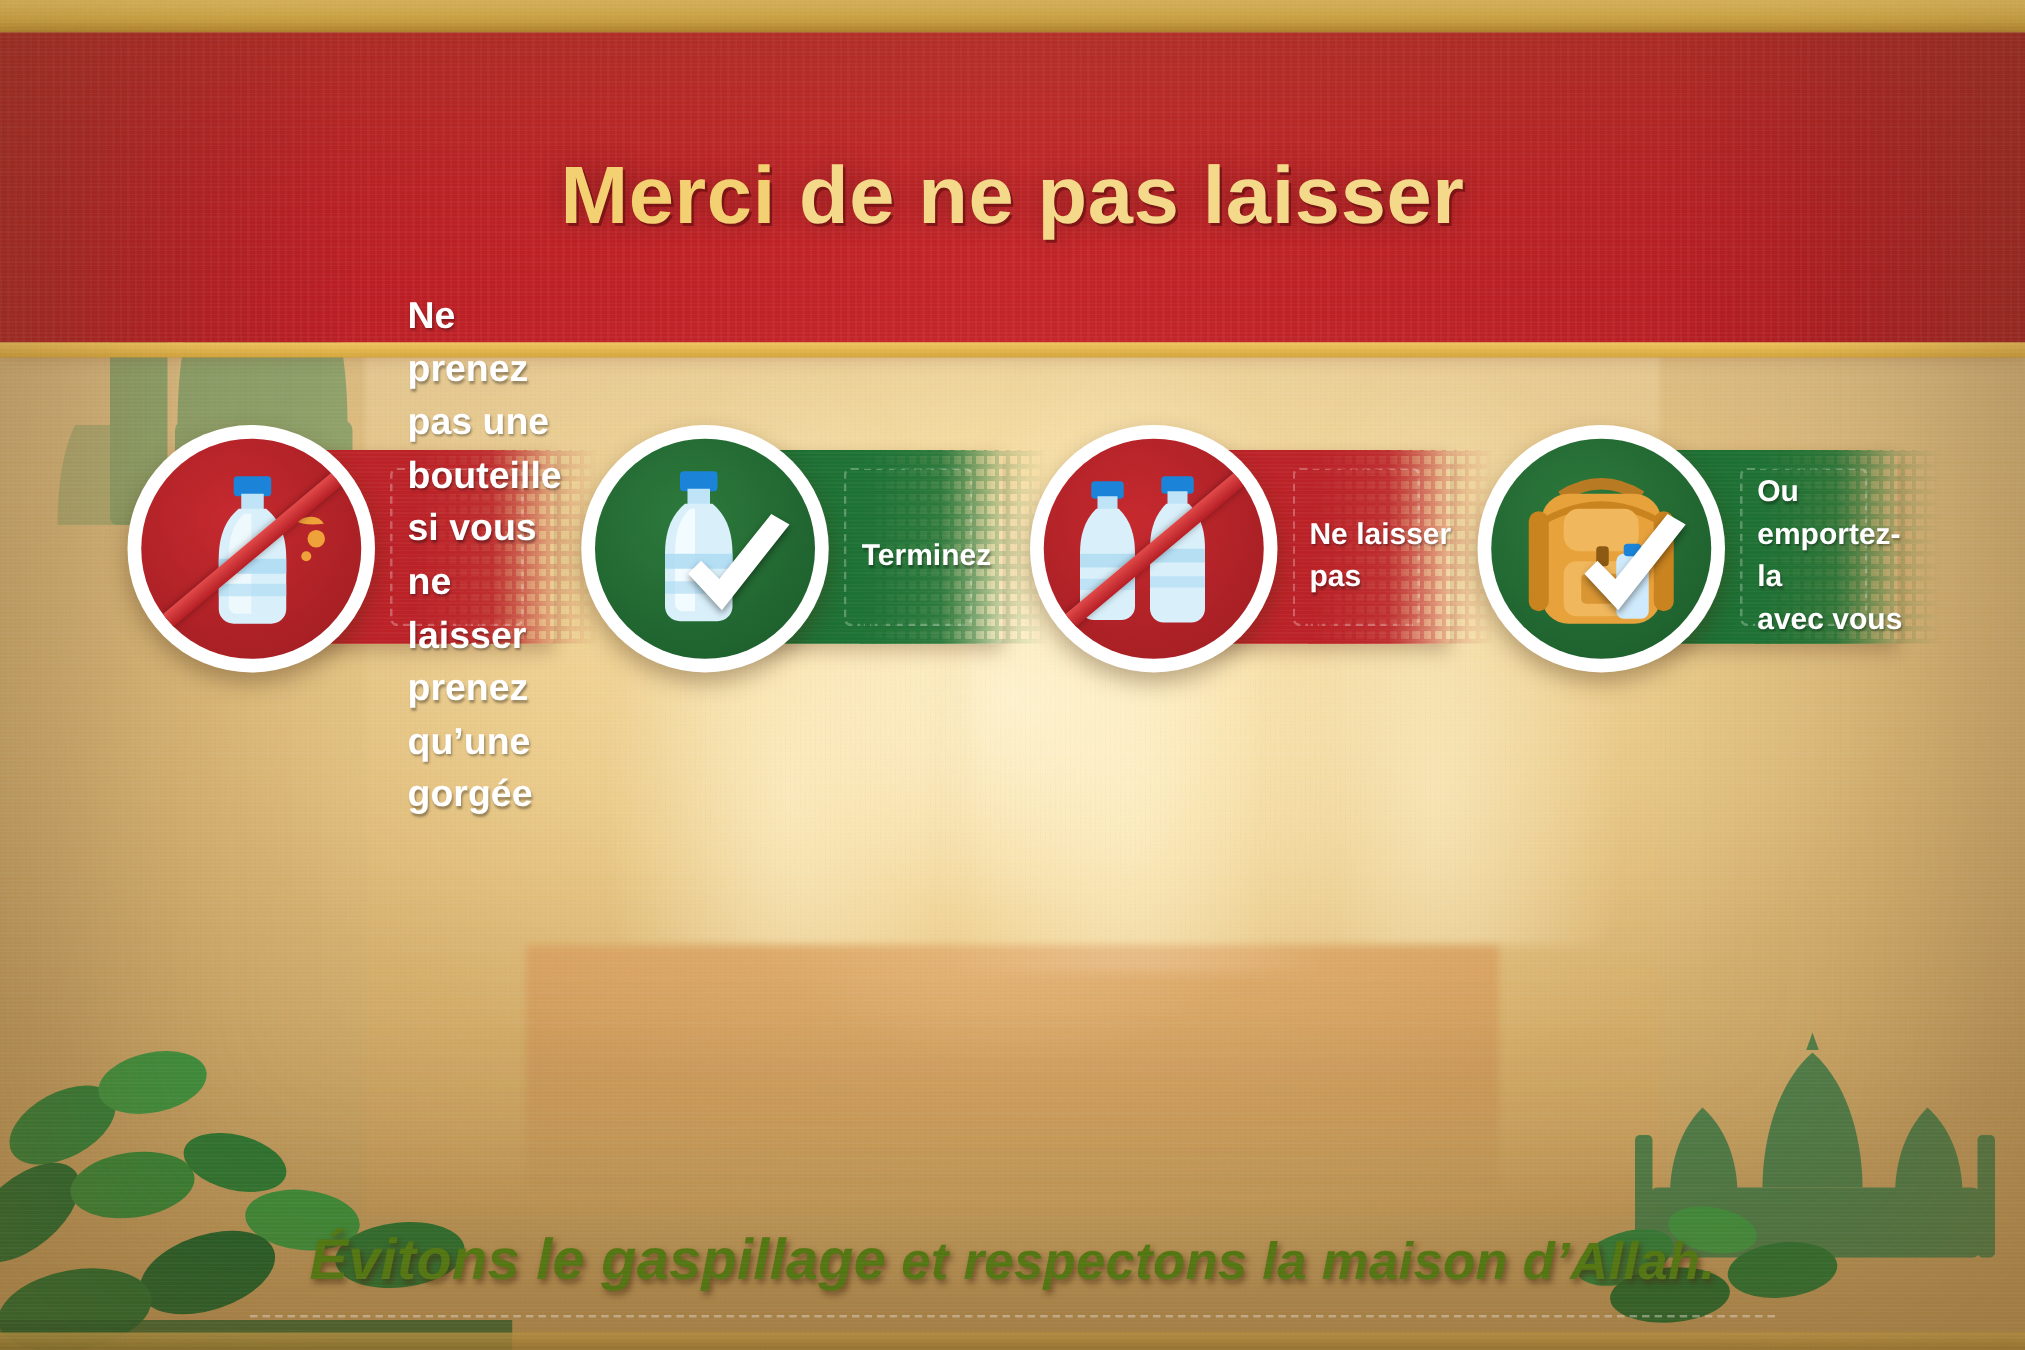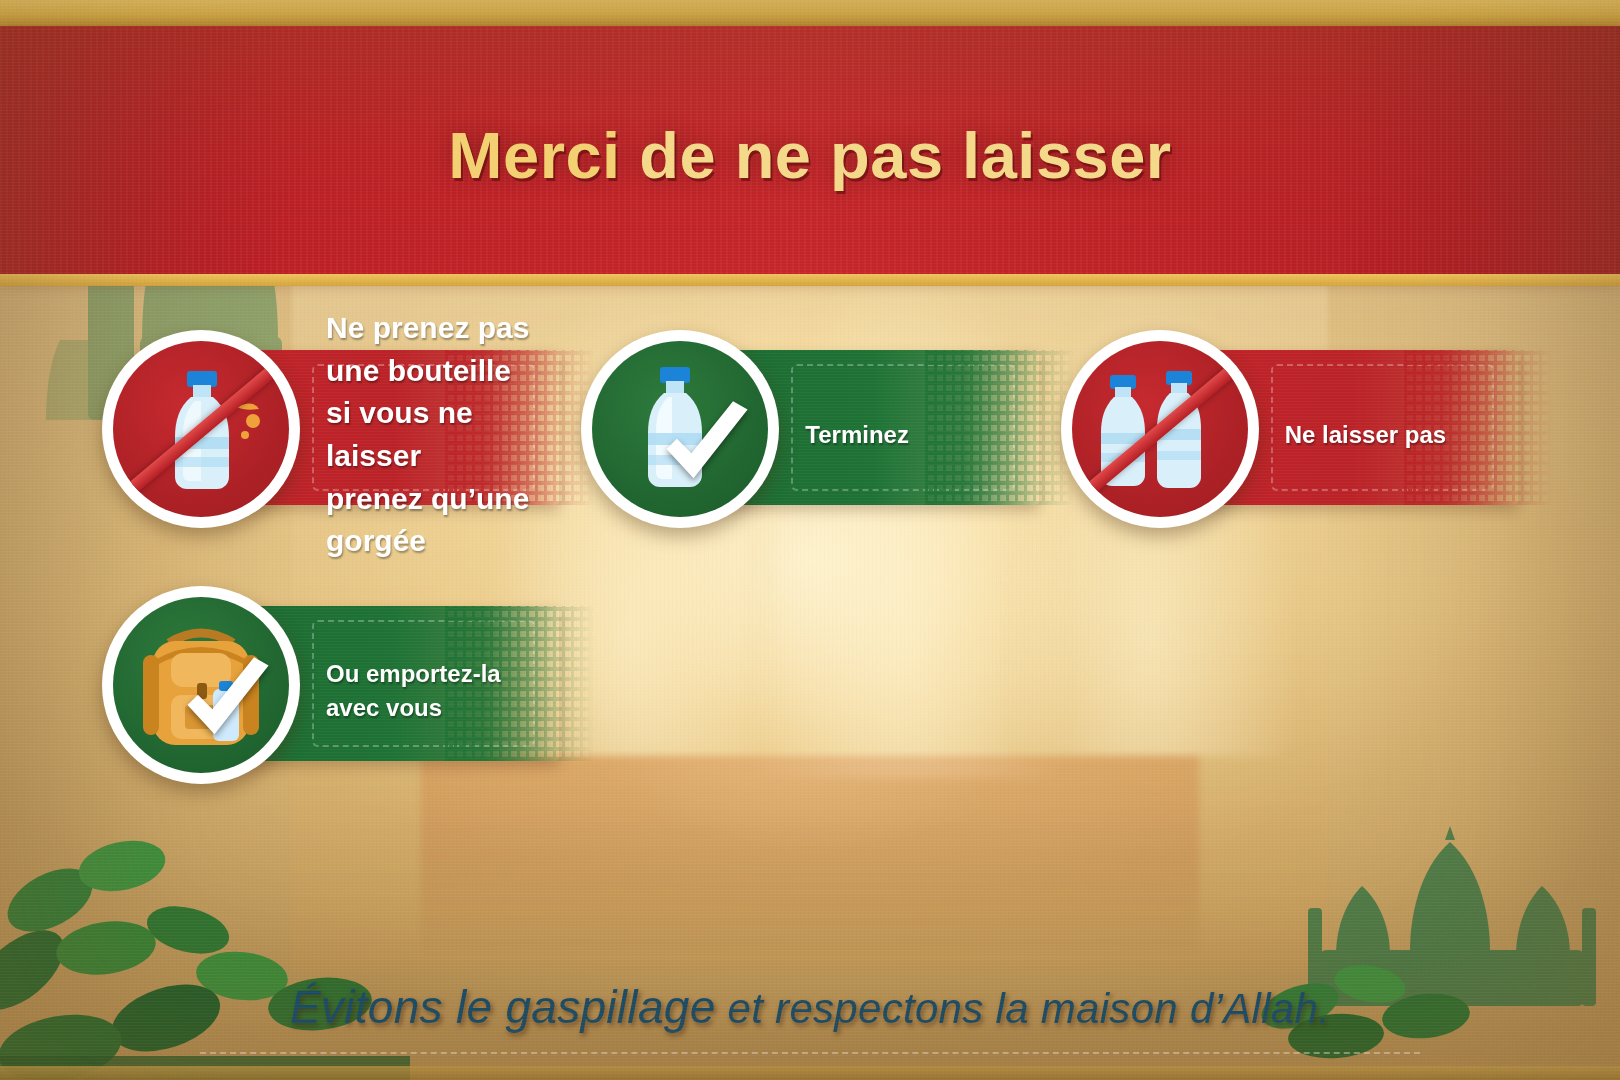--- a/index.html
+++ b/index.html
@@ -165,23 +165,23 @@
   }
   .title-line2 .strong {
     font-size: 66px;
   }
 
   
   .grid {
     position: absolute;
     left: 0;
     right: 0;
-    top: 320px;
+    top: 330px;
     display: grid;
-    grid-template-columns: 1fr 1fr 1fr;
+    grid-template-columns: 1fr 1fr 1fr 1fr;
     grid-template-rows: 230px 230px;
     column-gap: 10px;
     row-gap: 26px;
     padding: 0 96px;
     box-sizing: border-box;
   }
   .item {
     position: relative;
     display: flex;
     align-items: center;
@@ -289,23 +289,23 @@
 
   
   .footer {
     position: absolute;
     left: 0; right: 0;
     bottom: 46px;
     text-align: center;
   }
   .footer-text {
     display: inline-block;
-    color: #0c4a6e;
+    color: #4d7c0f;
     font-size: 42px;
-    font-weight: normal;
+    font-weight: bold;
     font-style: italic;
     letter-spacing: 0.3px;
     text-shadow: 2px 3px 5px rgba(60,30,10,0.6);
   }
   .footer-text .em { font-size: 46px; }
   .footer-rule {
     position: absolute;
     left: 200px;
     right: 200px;
     bottom: 26px;

